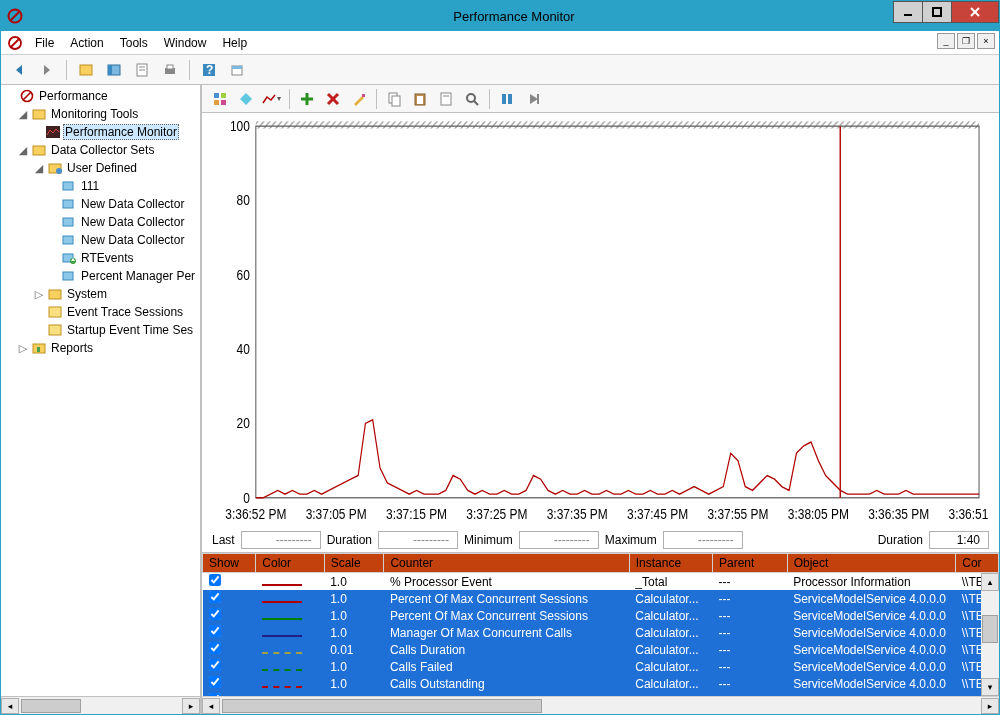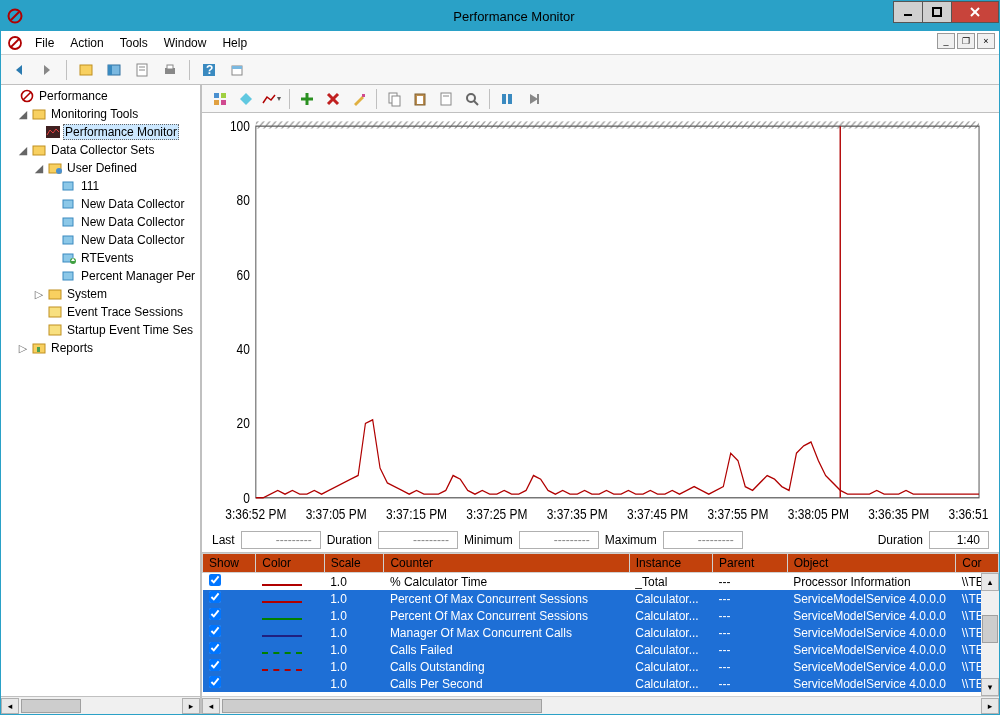--- a/index.html
+++ b/index.html
@@ -452,21 +452,21 @@
                   <th>Parent</th>
                   <th>Object</th>
                   <th>Cor</th>
                 </tr>
               </thead>
             <tbody id="grid-body">
                 <tr>
                   <td><input type="checkbox" class="chk" checked="" style=""></td>
                   <td><span class="color-line" style="background:#b00000"></span></td>
                   <td>1.0</td>
-                  <td>% Calculator Time</td>
+                  <td>% Processor Event</td>
                   <td>_Total</td>
                   <td>---</td>
                   <td>Processor Information</td>
                   <td>\\TE</td>
                 </tr>
                 <tr class="sel">
                   <td><input type="checkbox" class="chk" checked="" style=""></td>
                   <td><span class="color-line" style="background:#b00000"></span></td>
                   <td>1.0</td>
                   <td>Percent Of Max Concurrent Sessions</td>
@@ -483,20 +483,30 @@
                   <td>Calculator...</td>
                   <td>---</td>
                   <td>ServiceModelService 4.0.0.0</td>
                   <td>\\TE</td>
                 </tr>
                 <tr class="sel">
                   <td><input type="checkbox" class="chk" checked="" style=""></td>
                   <td><span class="color-line" style="background:#202080"></span></td>
                   <td>1.0</td>
                   <td>Manager Of Max Concurrent Calls</td>
+                  <td>Calculator...</td>
+                  <td>---</td>
+                  <td>ServiceModelService 4.0.0.0</td>
+                  <td>\\TE</td>
+                </tr>
+                <tr class="sel">
+                  <td><input type="checkbox" class="chk" checked="" style=""></td>
+                  <td><span class="color-dash" style="border-top-color:#a0a040"></span></td>
+                  <td>0.01</td>
+                  <td>Calls Duration</td>
                   <td>Calculator...</td>
                   <td>---</td>
                   <td>ServiceModelService 4.0.0.0</td>
                   <td>\\TE</td>
                 </tr>
                 <tr class="sel">
                   <td><input type="checkbox" class="chk" checked="" style=""></td>
                   <td><span class="color-dash" style="border-top-color:#008000"></span></td>
                   <td>1.0</td>
                   <td>Calls Failed</td>

